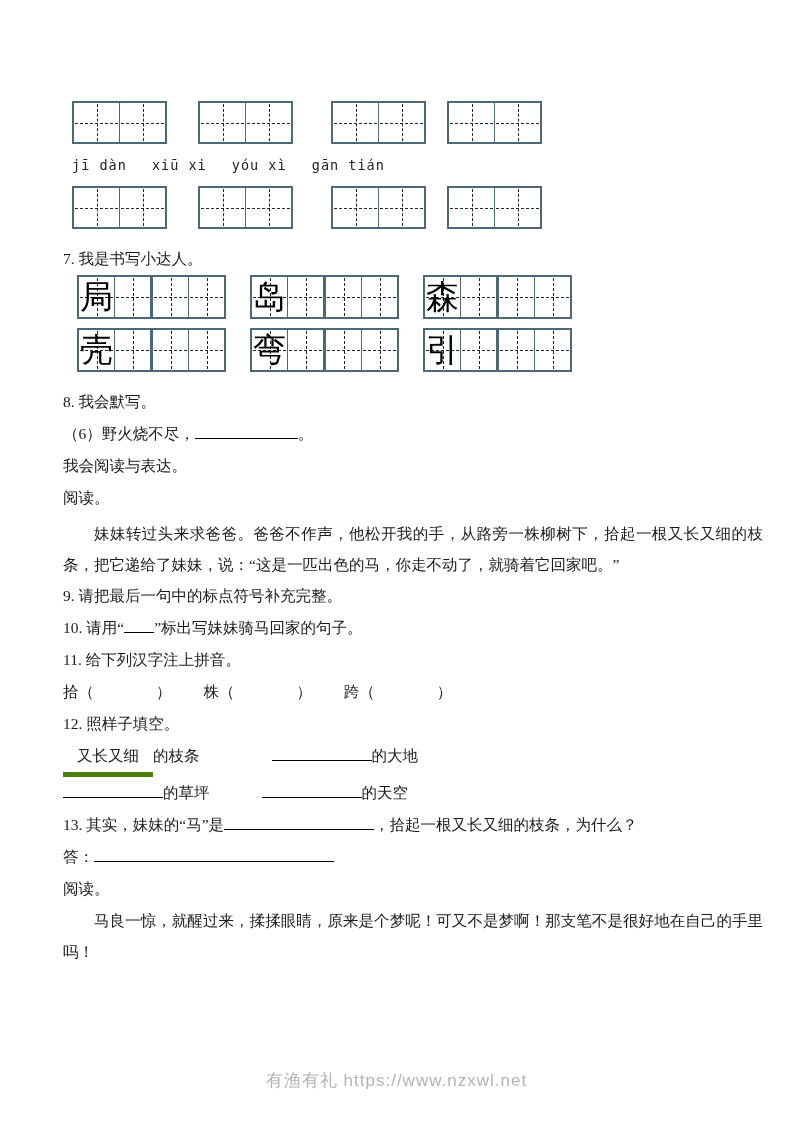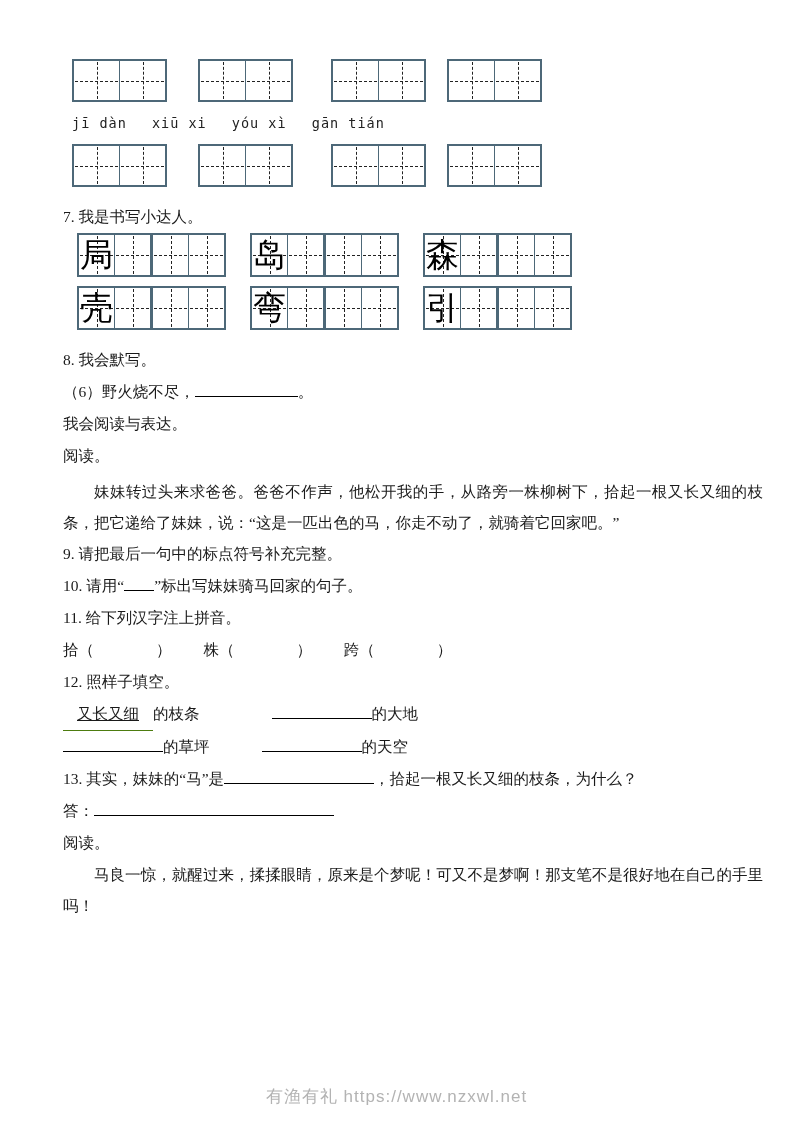--- a/index.html
+++ b/index.html
@@ -1,21 +1,21 @@
 <!DOCTYPE html>
 <html><head>
 <meta charset="utf-8">
 <style>
   html,body { margin:0; padding:0; }
   body {
     width:793px; height:1122px; background:#ffffff; color:#1a1a1a;
     font-family:"Liberation Serif","DejaVu Serif",serif;
     font-size:15.5px; position:relative; overflow:hidden;
   }
-  .content { padding:59px 30px 0 63px; }
+  .content { padding:101px 30px 0 63px; }
 
   
   .grid-row { display:flex; align-items:flex-start; }
   .gbox { display:flex; border:2px solid #4d6878; background:#fff; }
   .cell { width:45px; height:39px; position:relative; border-right:1px solid #4d6878; }
   .cell:last-child { border-right:none; }
   .cell::before { content:""; position:absolute; left:1px; right:1px; top:50%; border-top:1px dashed #222; }
   .cell::after  { content:""; position:absolute; top:1px; bottom:1px; left:50%; border-left:1px dashed #222; }
   .row-indent { margin-left:9px; }
   .g1 { margin-right:31px; } .g2 { margin-right:38px; } .g3 { margin-right:21px; }
@@ -37,26 +37,26 @@
   .line { line-height:32px; min-height:32px; margin:0; }
   .para { line-height:31px; margin:0; text-indent:2em; text-align:justify; }
   .sp8 { margin-top:14px; }
   .sp4 { margin-top:4px; }
 
   
   .blank { display:inline-block; border-bottom:1px solid #000; height:15px; vertical-align:baseline; }
   .w150 { width:150px; } .w97 { width:97px; } .w103 { width:103px; }
   .w35 { width:35px; } .w14 { width:14px; } .w30 { width:30px; }
   .w100 { width:100px; } .w240 { width:240px; }
-  .example-underline { display:inline-block; border-bottom:1px solid #4d7c0f; padding:0 14px;text-decoration:underline; }
+  .example-underline { display:inline-block; border-bottom:5px solid #4d7c0f; padding:0 14px; }
   .q12-line { line-height:32px; margin:0; }
   .q12-gap1 { margin-left:72px; } .q12-gap2 { margin-left:52px; }
   .q11-item { margin-right:28px; }
 
-  .footer { position:absolute; left:0; right:0; bottom:14px; text-align:center;
+  .footer { position:absolute; left:0; right:0; bottom:30px; text-align:center;
             color:#b3b3b3; font-family:"Liberation Sans","DejaVu Sans",sans-serif;
             font-size:17px; letter-spacing:1px; }
 </style>
 </head>
 <body>
 
 <div class="content">
 
   <div class="grid-row row-indent">
     <div class="gbox g1">

